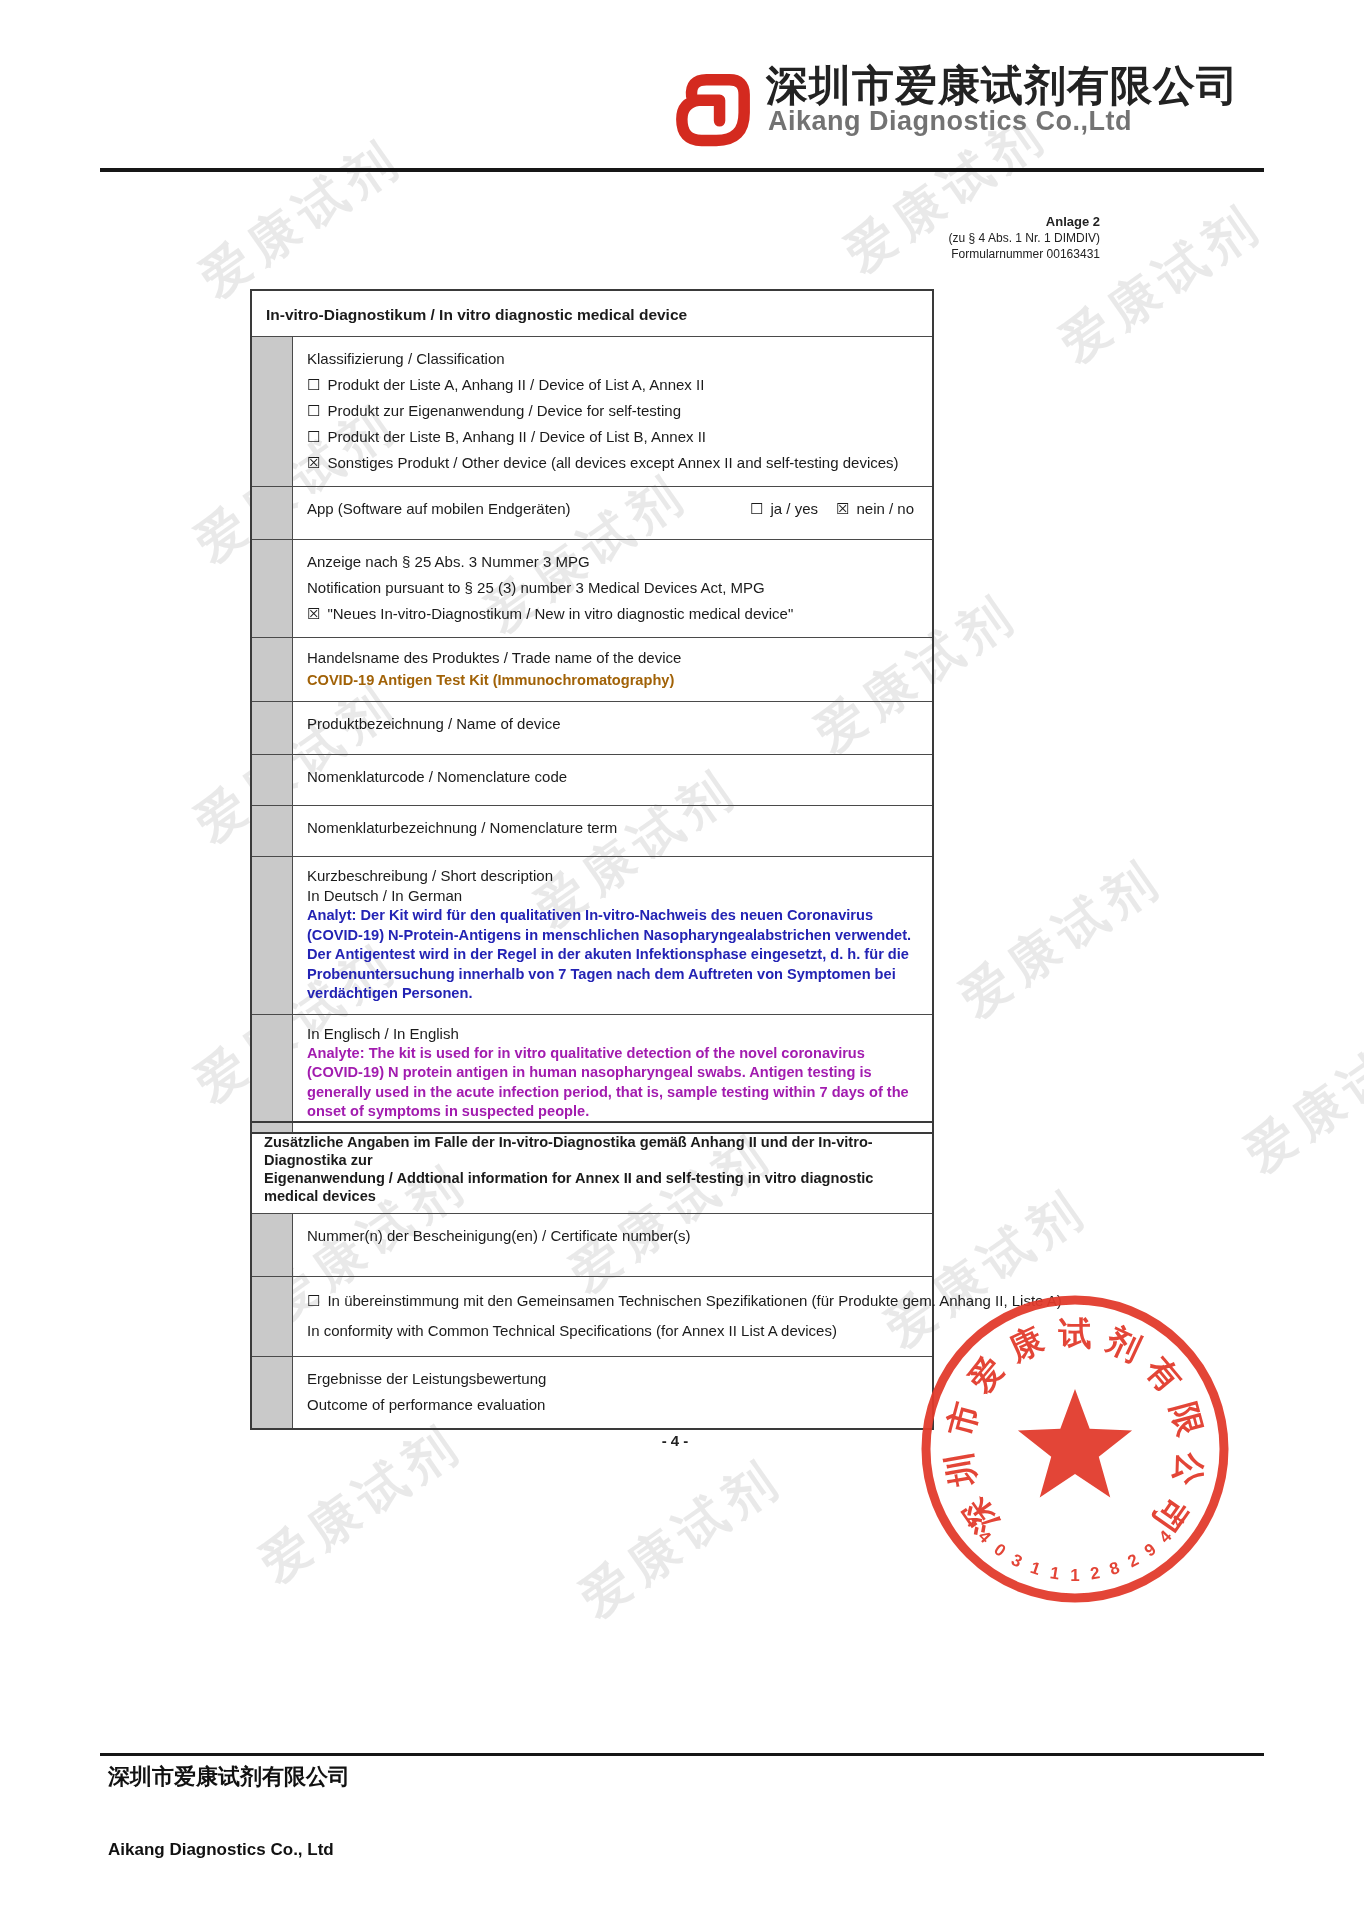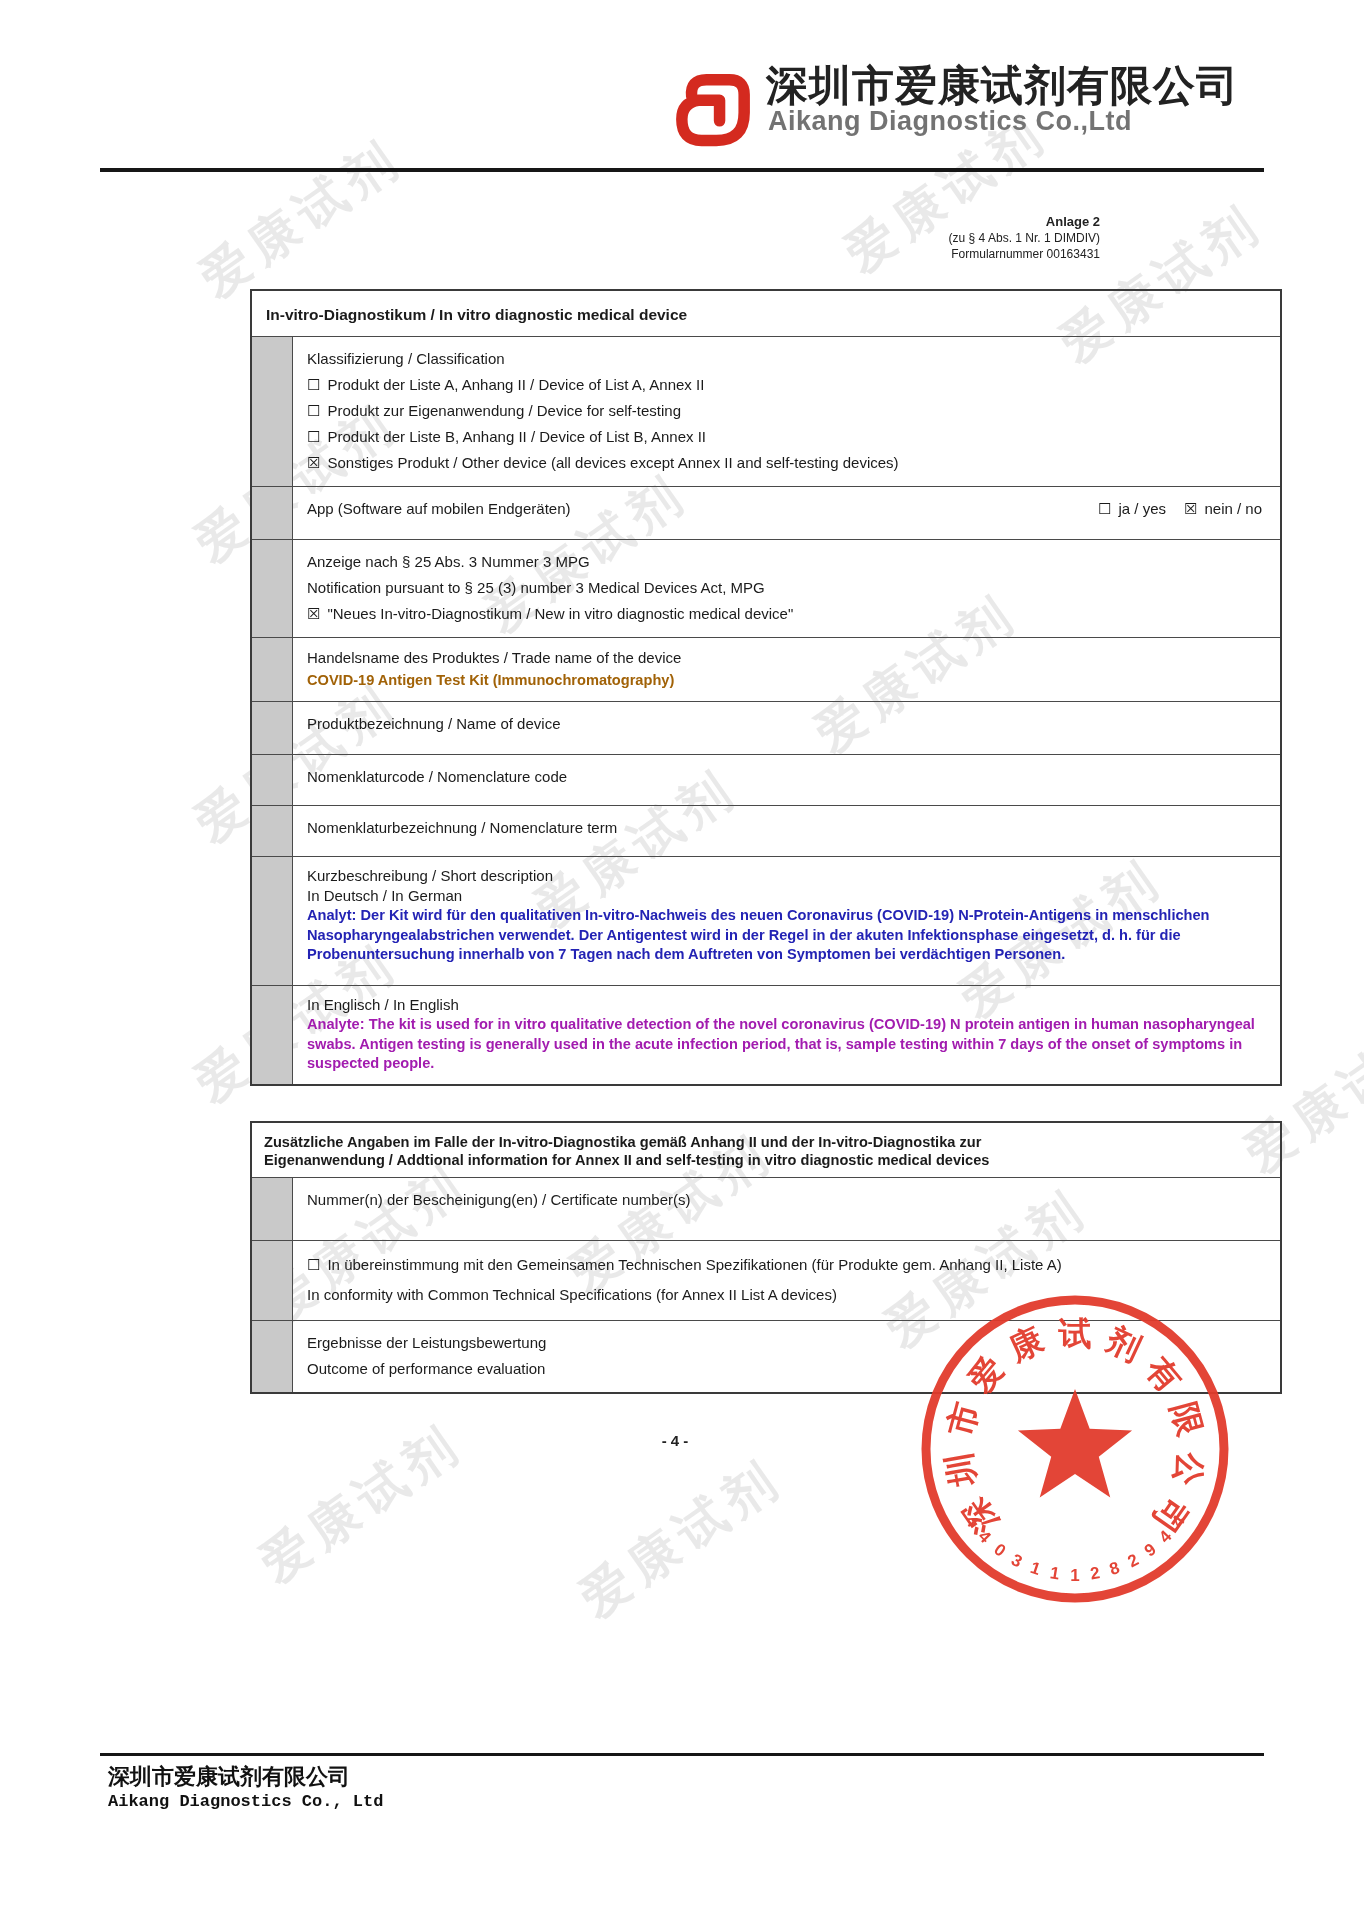--- a/index.html
+++ b/index.html
@@ -14,21 +14,21 @@
   .co-cn{position:absolute;left:766px;top:58px;font-size:42px;font-weight:bold;
          letter-spacing:1px;color:#222;white-space:nowrap;}
   .co-en{position:absolute;left:768px;top:106px;font-size:27px;font-weight:bold;
          letter-spacing:.5px;color:#737373;white-space:nowrap;}
   .hrule{position:absolute;left:100px;top:168px;width:1164px;height:4px;background:#161616;}
   
   .meta{position:absolute;right:264px;top:214px;text-align:right;font-size:12px;
         line-height:16px;color:#222;}
   .meta .b{font-weight:bold;font-size:13px;}
   
-  .tbl{position:absolute;left:250px;width:1032px;border:2px solid #3a3a3a;box-sizing:border-box;
+  .tbl{position:absolute;left:250px;width:684px;border:2px solid #3a3a3a;box-sizing:border-box;
        background:transparent;}
   #tbl1{top:289px;}
   #tbl2{top:1121px;}
   .trow{padding:14px 14px 12px 14px;font-weight:bold;font-size:15.5px;line-height:19px;}
   .row{display:flex;border-top:1.6px solid #4a4a4a;}
   .gut{width:40px;background:#c9c9c9;border-right:1.4px solid #4a4a4a;flex:0 0 auto;}
   .cell{flex:1;padding:9px 14px 10px 14px;font-size:15px;line-height:26px;}
   .cell .tight{line-height:22px;}
   .line{white-space:nowrap;}
   .box{display:inline-block;margin-right:7px;font-size:15px;}
@@ -37,21 +37,21 @@
   .approw .lbl{flex:1;}
   .approw .opts{display:flex;gap:18px;padding-right:4px;white-space:nowrap;}
   
   .pnum{position:absolute;left:630px;top:1432px;width:90px;text-align:center;
         font-weight:bold;font-size:15px;color:#222;}
   
   .stamp{position:absolute;left:912px;top:1286px;opacity:.94;}
   
   .frule{position:absolute;left:100px;top:1753px;width:1164px;height:2.5px;background:#161616;}
   .f-cn{position:absolute;left:108px;top:1762px;font-size:22px;font-weight:bold;color:#111;}
-  .f-en{position:absolute;left:108px;top:1792px;font-family:Liberation Mono, monospace;
+  .f-en{position:absolute;left:108px;top:1840px;font-family:Liberation Sans, sans-serif;
         font-size:17px;font-weight:bold;color:#111;}
 </style>
 </head>
 <body>
 
 <div class="page">
 
   <div id="wm-layer">
       <div class="wm" style="left: 185px; top: 185px;">爱康试剂</div>
       <div class="wm" style="left: 830px; top: 160px;">爱康试剂</div>

